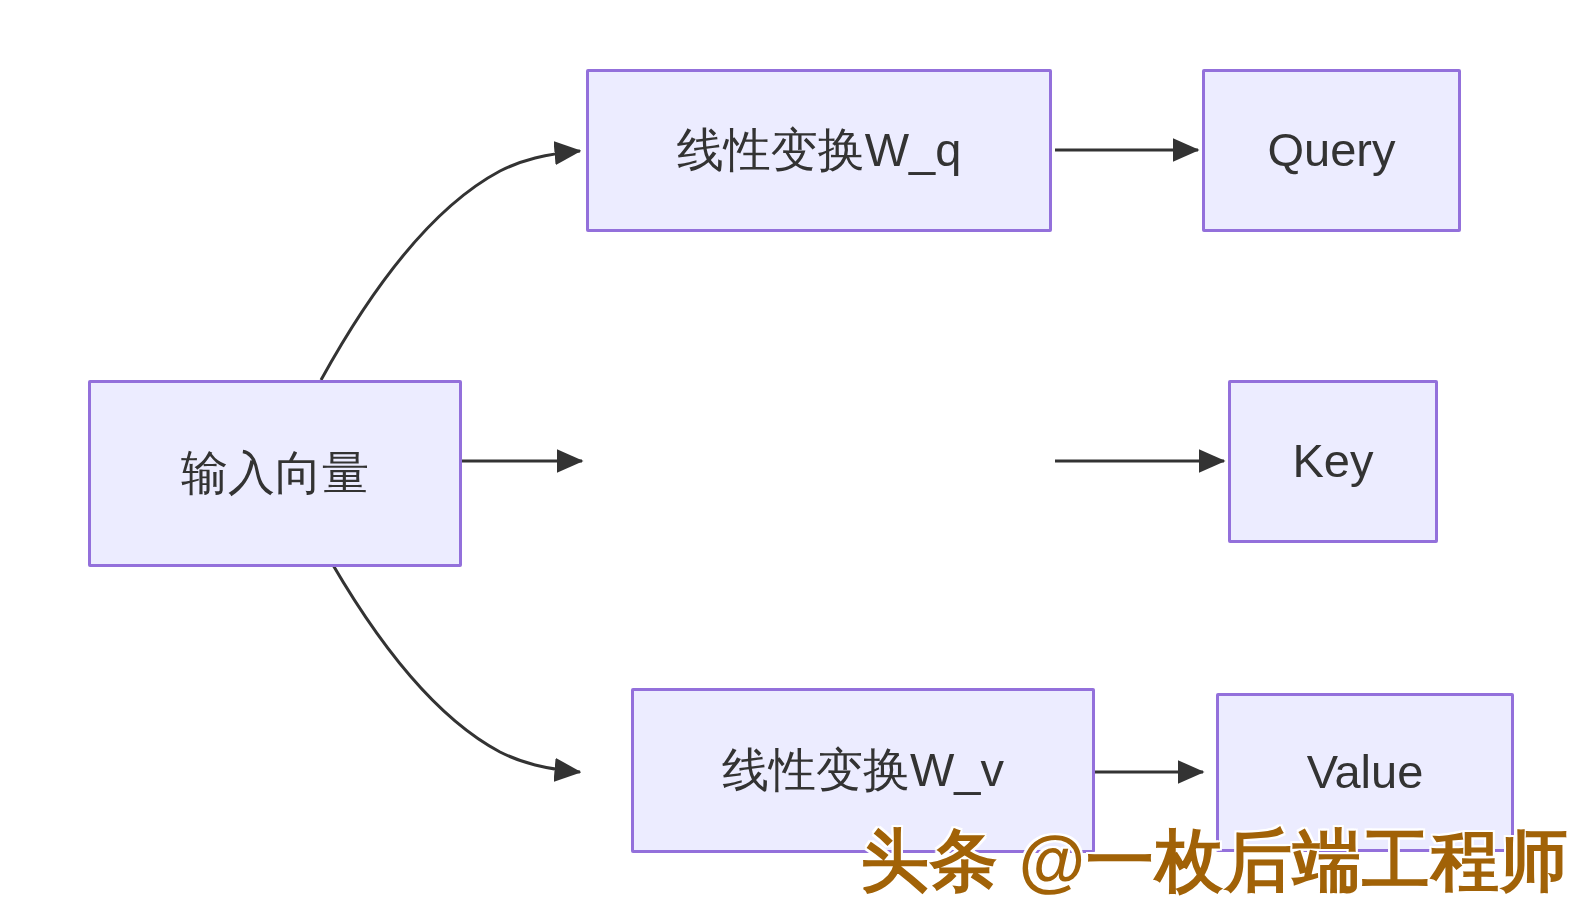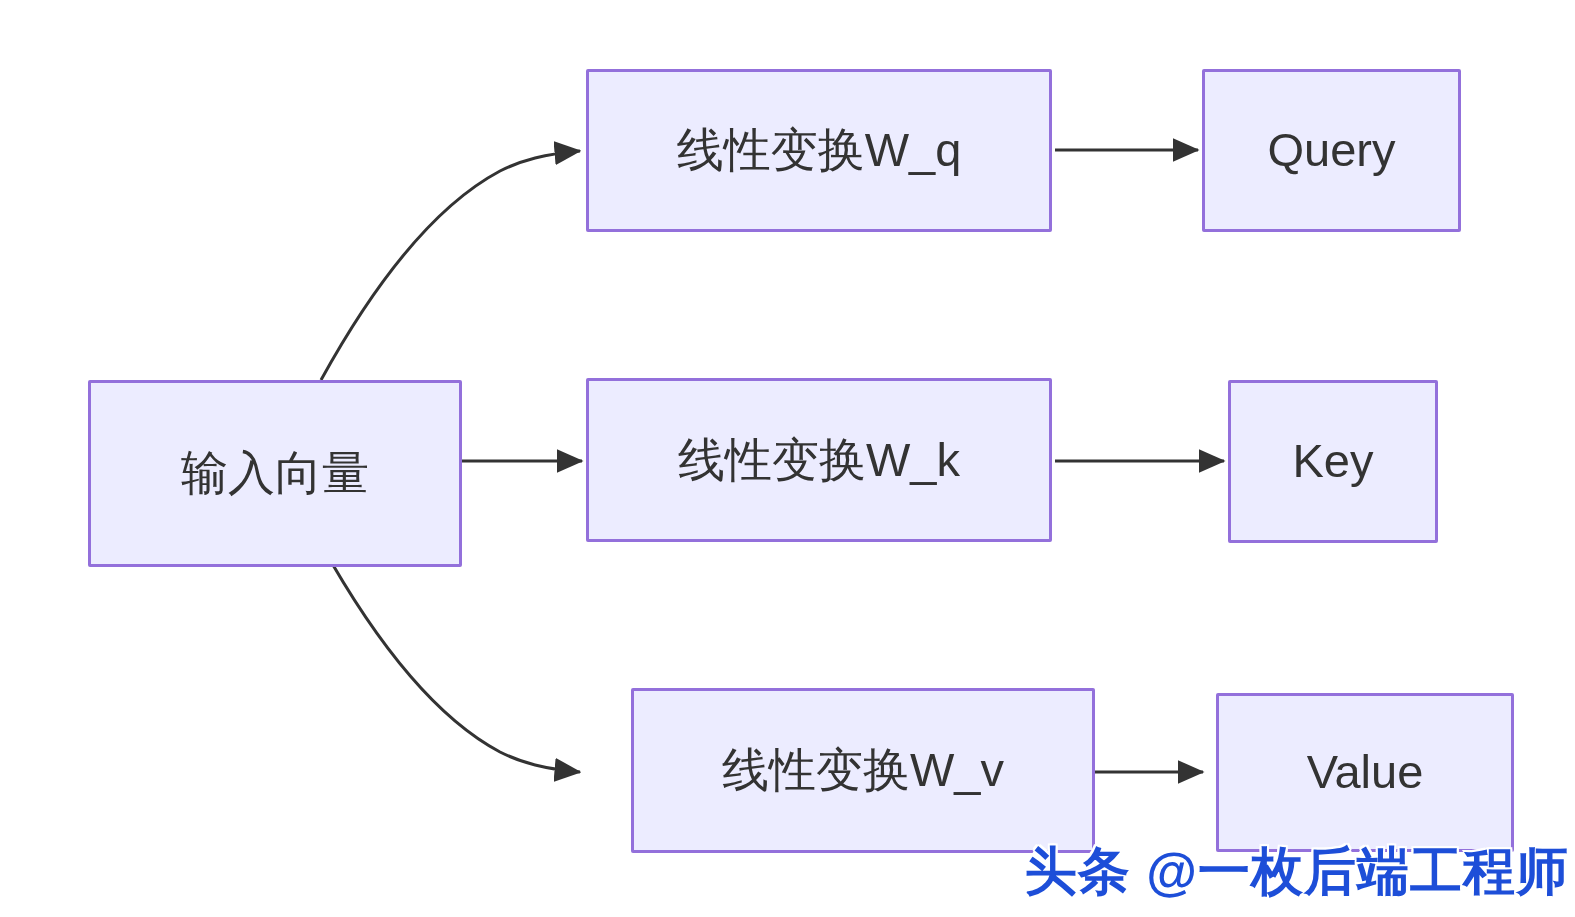--- a/index.html
+++ b/index.html
@@ -45,24 +45,24 @@
   #node-wv     { left: 587px;  top: 688px; width: 464px; height: 165px; margin-left: 44px; }
   #node-query  { left: 1202px; top: 69px;  width: 259px; height: 163px; }
   #node-key    { left: 1228px; top: 380px; width: 210px; height: 163px; }
   #node-value  { left: 1207px; top: 693px; width: 298px; height: 159px; margin-left: 9px; }
 
   .watermark {
     position: absolute;
     right: 6px;
     bottom: 10px;
     z-index: 3;
-    font-size: 52px;
+    font-size: 68px;
     font-weight: bold;
     letter-spacing: 1px;
-    color: #1d4ed8;
+    color: #a16207;
     white-space: nowrap;
     text-shadow:
       -2px -2px 0 #ffffff,  2px -2px 0 #ffffff,
       -2px  2px 0 #ffffff,  2px  2px 0 #ffffff,
       -2px  0   0 #ffffff,  2px  0   0 #ffffff,
        0   -2px 0 #ffffff,  0    2px 0 #ffffff;
   }
 </style>
 </head>
 <body>
@@ -86,23 +86,20 @@
   </svg>
 
   <div class="node" id="node-input">
     <span class="label">输入向量</span>
   </div>
 
   <div class="node" id="node-wq">
     <span class="label">线性变换W_q</span>
   </div>
 
-  <div class="node" id="node-wk">
-    <span class="label">线性变换W_k</span>
-  </div>
 
   <div class="node" id="node-wv">
     <span class="label">线性变换W_v</span>
   </div>
 
   <div class="node" id="node-query">
     <span class="label">Query</span>
   </div>
 
   <div class="node" id="node-key">

